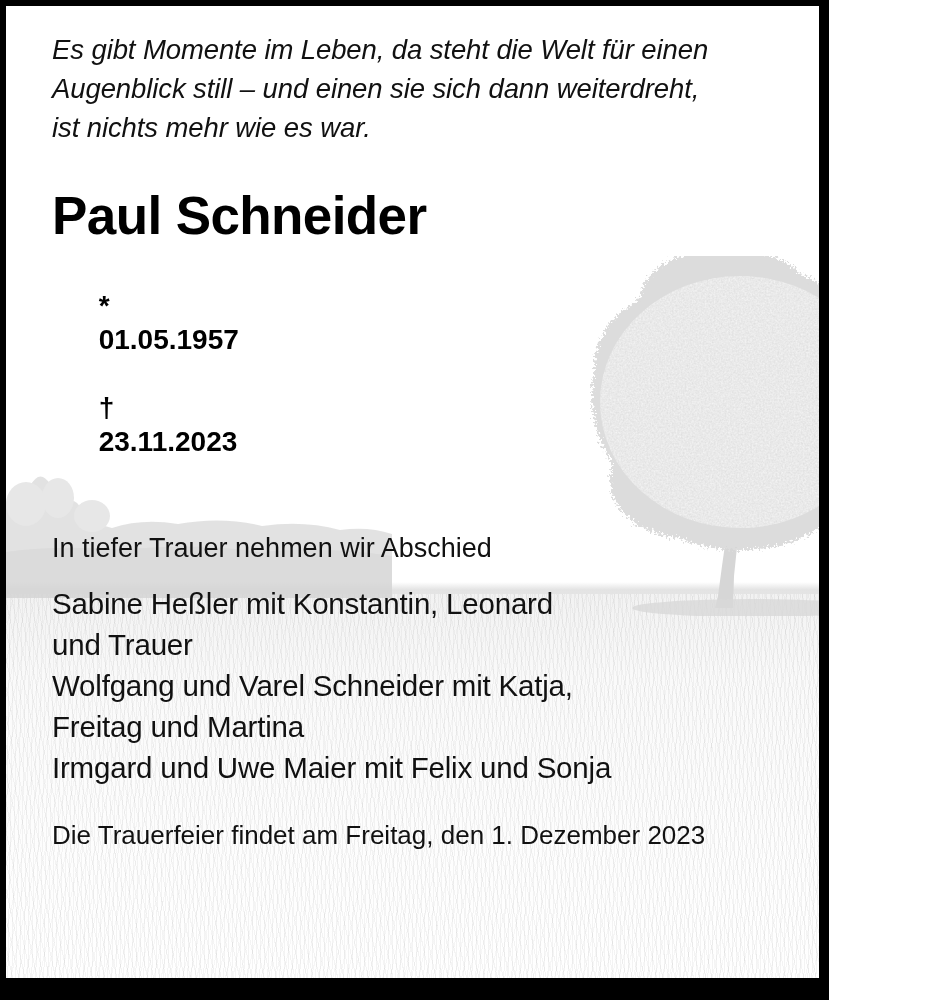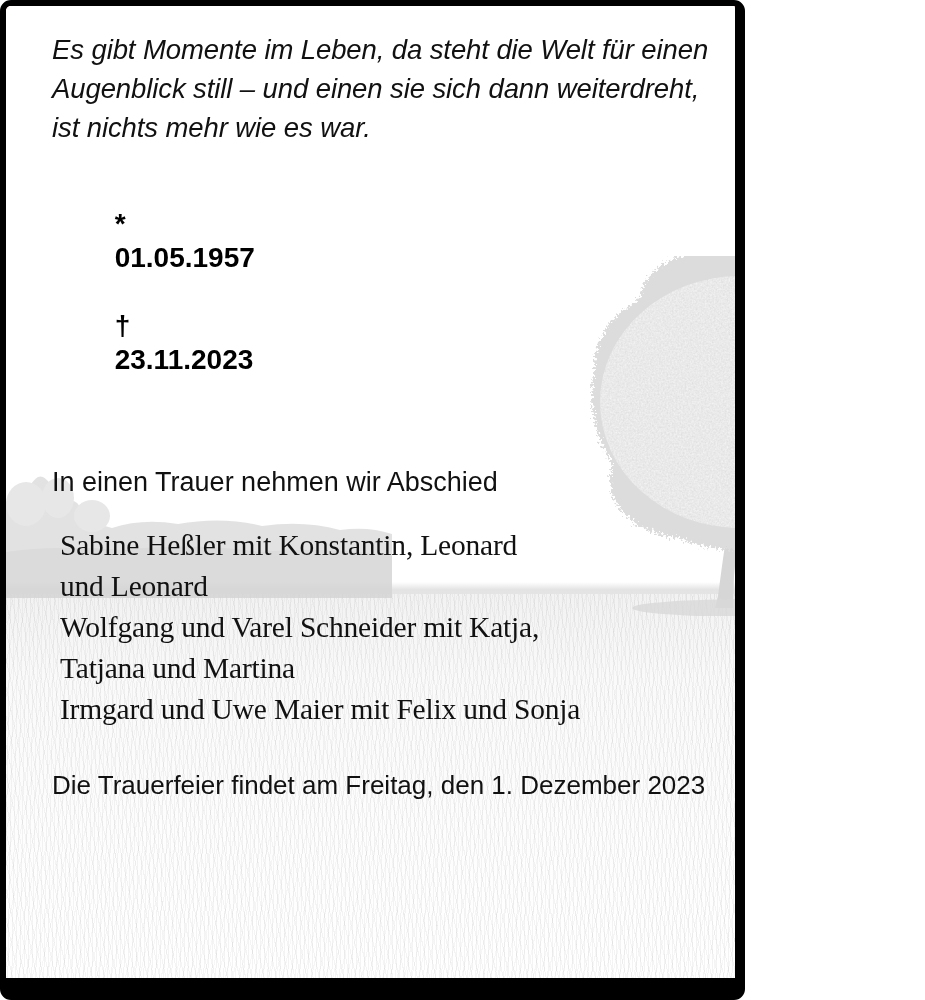--- a/index.html
+++ b/index.html
@@ -8,30 +8,29 @@
     padding: 0;
     background: #ffffff;
   }
   body {
     font-family: "Liberation Sans", sans-serif;
   }
 
   
   .notice {
     position: relative;
-    width: 745px;
+    width: 829px;
     height: 1000px;
     box-sizing: border-box;
     background: #ef4444;
     border-top: 6px solid #000000;
     border-left: 6px solid #000000;
     border-right: 10px solid #000000;
     border-bottom: 22px solid #000000;
     overflow: hidden;
-    border-radius: 11px;
   }
 
   
   .backdrop {
     position: absolute;
     inset: 0;
     overflow: hidden;
     z-index: 0;
     background: #ffffff;
   }
@@ -124,43 +123,42 @@
     margin: 0;
     padding-top: 40px;
     font-size: 53px;
     font-weight: 700;
     line-height: 58px;
     letter-spacing: -0.6px;
     color: #000000;
   }
 
   .lifespan {
-    margin: 16px;
+    margin: 0;
     padding-top: 10px;
     font-size: 28px;
     font-weight: 700;
     line-height: 34px;
     color: #000000;
     white-space: pre;
   }
   .lifespan .gap { display: inline-block; width: 26px; }
 
   .farewell-line {
     margin: 0;
     padding-top: 38px;
     font-size: 27px;
     line-height: 34px;
     color: #111111;
   }
 
   .mourners {
-    margin: 8px;
+    margin: 0;
     padding: 18px 16px 0 0;
     list-style: none;
-    font-family: Liberation Serif, serif;
   }
   .mourners li {
     font-size: 29.5px;
     line-height: 41px;
     color: #111111;
     letter-spacing: -0.2px;
     white-space: pre;
   }
 
   .house-of-mourning {
@@ -248,36 +246,37 @@
   </div>
 
   <div class="content">
 
     <div class="epigraph">
       <span class="ln">Es gibt Momente im Leben, da steht die Welt für einen</span>
       <span class="ln">Augenblick still – und einen sie sich dann weiterdreht,</span>
       <span class="ln">ist nichts mehr wie es war.</span>
     </div>
 
+    <h1 class="deceased-name">Paul Schneider</h1>
 
     <p class="lifespan">
       <span>*</span>
       <span>01.05.1957</span>
       <span class="gap"></span>
       <span>†</span>
       <span>23.11.2023</span>
     </p>
 
-    <p class="farewell-line">In einen Trauer nehmen wir Abschied</p>
+    <p class="farewell-line">In tiefer Trauer nehmen wir Abschied</p>
 
     <ul class="mourners">
       <li>Sabine Heßler mit Konstantin, Leonard</li>
-      <li>und Leonard</li>
+      <li>und Trauer</li>
       <li>Wolfgang und Varel Schneider mit Katja,</li>
-      <li>Tatjana und Martina</li>
+      <li>Freitag und Martina</li>
       <li>Irmgard und Uwe Maier mit Felix und Sonja</li>
     </ul>
 
 
     <div class="service">
       <span class="ln">Die Trauerfeier findet am Freitag, den 1. Dezember 2023</span>
 
     </div>
 
   </div>

